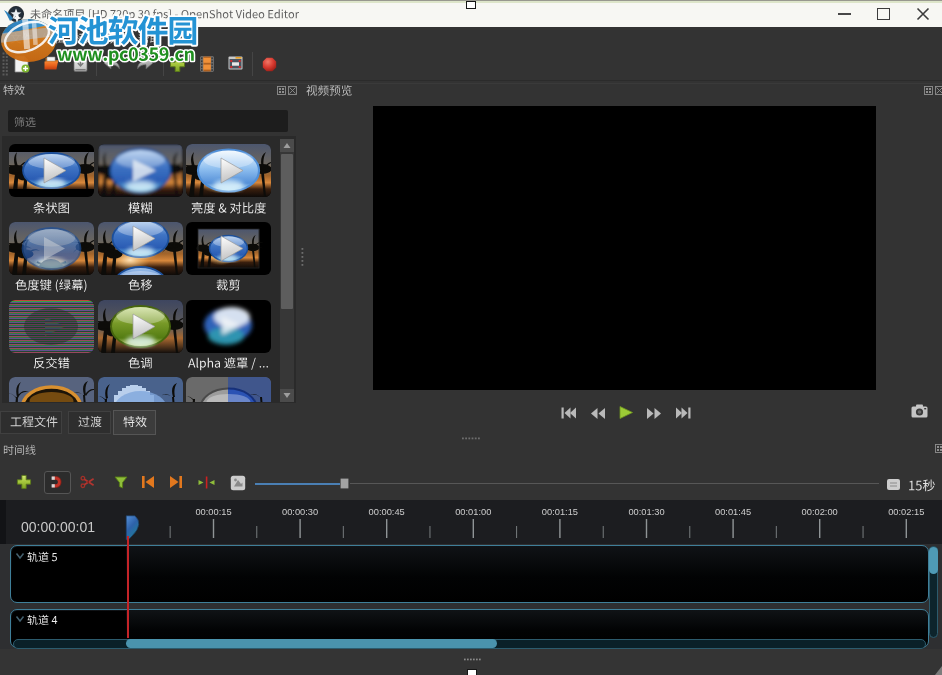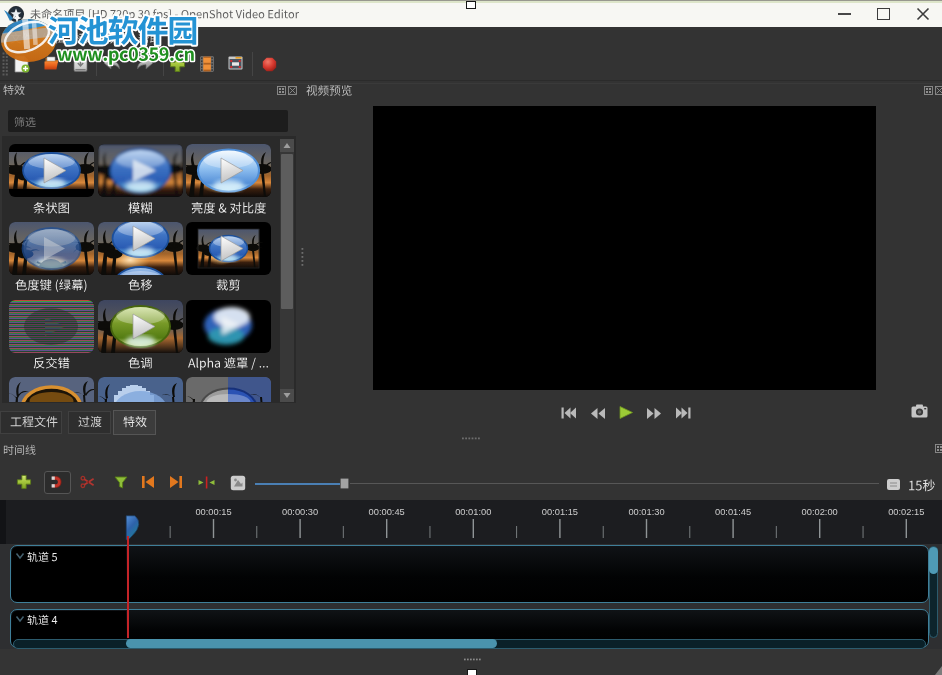--- a/index.html
+++ b/index.html
@@ -649,20 +649,21 @@
 <div class="abs" style="left:350px;top:482.8px;width:529px;height:1.6px;background:#575757"></div>
 <div class="abs" style="left:886.5px;top:478.5px;width:13px;height:11px;background:#cdcdcd;border-radius:2px"></div>
 <svg class="abs" style="left:886.5px;top:478.5px" width="13" height="11" viewBox="0 0 13 11">
       <path d="M3 4 h7 M3 7 h7" stroke="#8a8a8a" stroke-width="1"></path>
     </svg>
 <svg style="position:absolute;left:907px;top:476.2px;overflow:visible;" width="29" height="19" viewBox="-1 -14.30 29 19">
       <path d="M1.144 0.0H6.37V-0.988H4.459V-9.529H3.549C3.029 -9.23 2.4179999999999997 -9.009 1.573 -8.853V-8.099H3.276V-0.988H1.144Z M10.620999999999999 0.16899999999999998C12.219999999999999 0.16899999999999998 13.741 -1.014 13.741 -3.094C13.741 -5.2 12.440999999999999 -6.136 10.868 -6.136C10.296 -6.136 9.866999999999999 -5.992999999999999 9.437999999999999 -5.7589999999999995L9.684999999999999 -8.514999999999999H13.273V-9.529H8.645L8.333 -5.083L8.969999999999999 -4.68C9.516 -5.044 9.919 -5.239 10.556 -5.239C11.751999999999999 -5.239 12.532 -4.433 12.532 -3.068C12.532 -1.6769999999999998 11.635 -0.819 10.504 -0.819C9.399 -0.819 8.697 -1.3259999999999998 8.164 -1.8719999999999999L7.566 -1.0919999999999999C8.216 -0.45499999999999996 9.126 0.16899999999999998 10.620999999999999 0.16899999999999998Z M20.839 -8.709999999999999C20.644 -7.292999999999999 20.305999999999997 -5.785 19.838 -4.784C20.058999999999997 -4.7059999999999995 20.475 -4.511 20.657 -4.381C21.125 -5.434 21.515 -7.02 21.749 -8.541ZM24.505 -8.606C25.116 -7.4879999999999995 25.726999999999997 -6.005999999999999 25.961 -5.031L26.845 -5.356C26.598 -6.3309999999999995 25.987 -7.774 25.337 -8.892ZM25.337 -4.563C24.387999999999998 -2.002 22.347 -0.533 19.11 0.143C19.317999999999998 0.364 19.539 0.741 19.643 1.001C23.061999999999998 0.182 25.22 -1.456 26.247 -4.277ZM22.659 -10.92V-2.8729999999999998H23.595V-10.92ZM19.266 -10.738C18.291 -10.309 16.575 -9.918999999999999 15.119 -9.684999999999999C15.222999999999999 -9.477 15.353 -9.152 15.392 -8.931C15.951 -9.009 16.562 -9.1 17.16 -9.216999999999999V-7.254H14.988999999999999V-6.343999999999999H17.043C16.523 -4.849 15.639 -3.159 14.82 -2.2359999999999998C14.975999999999999 -2.002 15.209999999999999 -1.6119999999999999 15.314 -1.339C15.964 -2.132 16.64 -3.419 17.16 -4.718999999999999V1.014H18.122V-5.005C18.551 -4.367999999999999 19.045 -3.562 19.253 -3.146L19.838 -3.913C19.591 -4.264 18.473 -5.707 18.122 -6.084V-6.343999999999999H19.955V-7.254H18.122V-9.424999999999999C18.759 -9.581 19.369999999999997 -9.763 19.864 -9.958Z" fill="#e2e2e2"></path>
     </svg>
 <div class="abs" style="left:0;top:500px;width:942px;height:44px;background:#1c1d20"></div>
 <div class="abs" style="left:0;top:500px;width:6px;height:44px;background:#121316"></div>
+<div class="abs" style="left:21px;top:518.5px;width:160px;height:18px;color:#c9c9c9;font-size:14px;letter-spacing:0px;font-family:'Liberation Sans',sans-serif">00:00:00:01</div>
 <svg class="abs" style="left:0;top:500px" width="942" height="44" viewBox="0 0 942 44">
       <text x="213.5" y="14.5" font-family="Liberation Sans" font-size="9.3" fill="#cdcdcd" text-anchor="middle">00:00:15</text>
       <rect x="212.8" y="19" width="1.4" height="19" fill="#8f9496"></rect>
       <text x="300.1" y="14.5" font-family="Liberation Sans" font-size="9.3" fill="#cdcdcd" text-anchor="middle">00:00:30</text>
       <rect x="299.4" y="19" width="1.4" height="19" fill="#8f9496"></rect>
       <text x="386.7" y="14.5" font-family="Liberation Sans" font-size="9.3" fill="#cdcdcd" text-anchor="middle">00:00:45</text>
       <rect x="386.0" y="19" width="1.4" height="19" fill="#8f9496"></rect>
       <text x="473.3" y="14.5" font-family="Liberation Sans" font-size="9.3" fill="#cdcdcd" text-anchor="middle">00:01:00</text>
       <rect x="472.6" y="19" width="1.4" height="19" fill="#8f9496"></rect>
       <text x="559.9" y="14.5" font-family="Liberation Sans" font-size="9.3" fill="#cdcdcd" text-anchor="middle">00:01:15</text>

